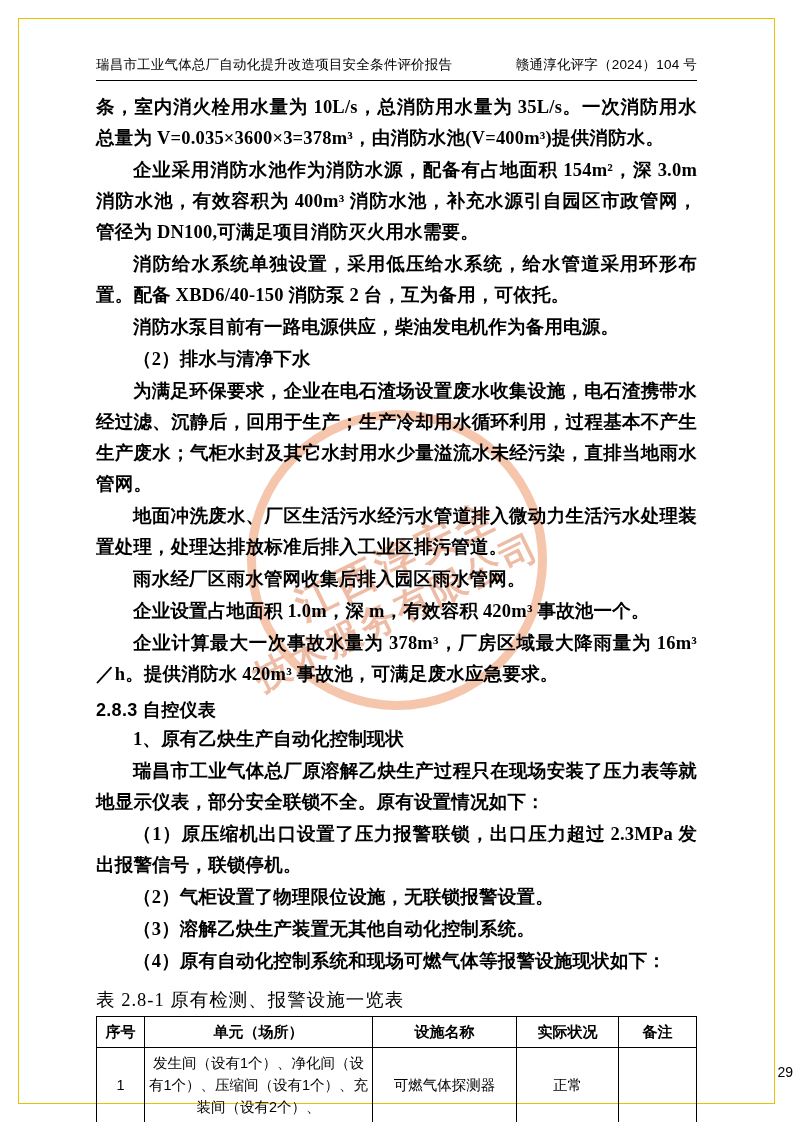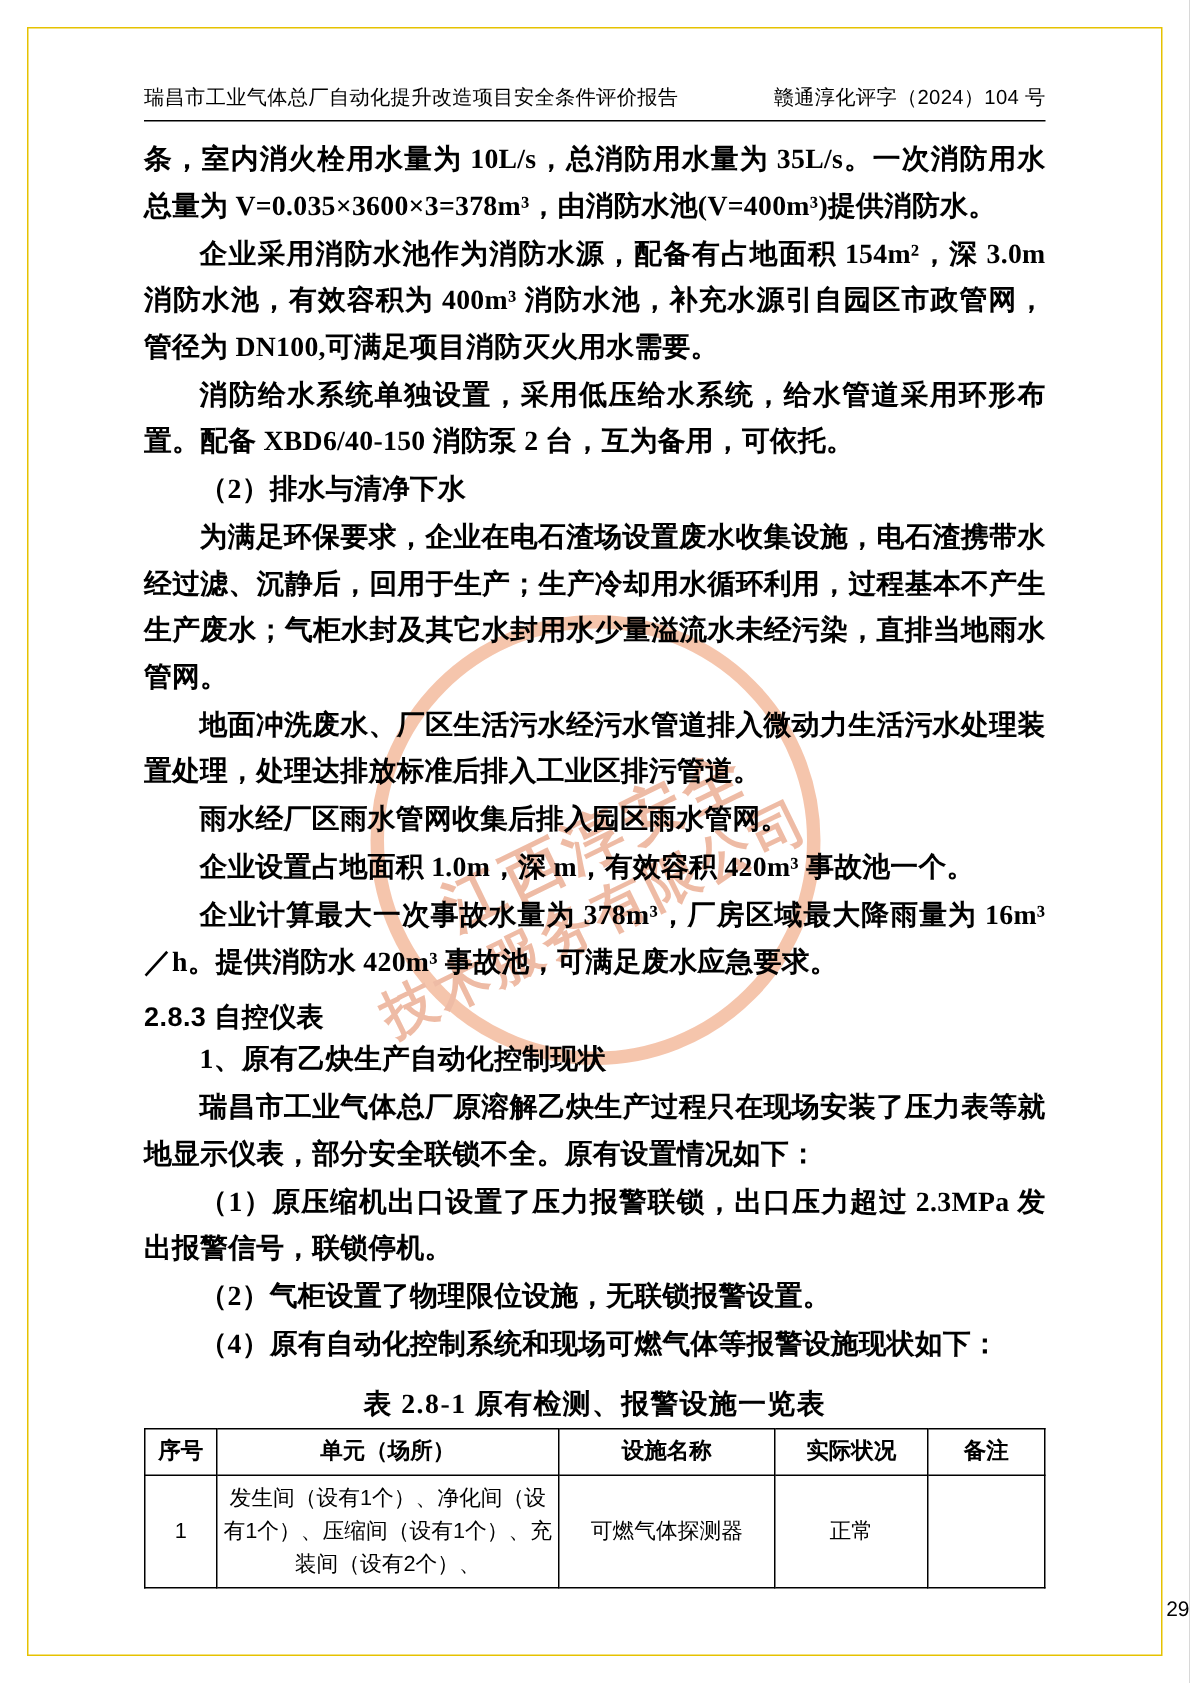--- a/index.html
+++ b/index.html
@@ -70,23 +70,23 @@
   h3.section {
     margin: 8px 0 2px 0;
     font-size: 18px;
     font-family: "Liberation Sans", "DejaVu Sans", sans-serif;
     font-weight: bold;
     letter-spacing: 0.3px;
   }
 
   .table-title {
     margin: 10px 0 4px 0;
-    text-align: center;
+    text-align: left;
     font-size: 18.5px;
-    font-weight: bold;
+    font-weight: normal;
     letter-spacing: 1px;
   }
 
   table.doc-table {
     border-collapse: collapse;
     width: 100%;
     font-size: 14.5px;
     font-family: "Liberation Sans", "DejaVu Sans", sans-serif;
   }
   table.doc-table th, table.doc-table td {
@@ -182,33 +182,35 @@
     <span class="header-left">瑞昌市工业气体总厂自动化提升改造项目安全条件评价报告</span>
     <span class="header-right">赣通淳化评字（2024）104 号</span>
   </div>
   <div class="header-rule"></div>
 
   <div class="content">
 
     <p class="para">条，室内消火栓用水量为 10L/s，总消防用水量为 35L/s。一次消防用水总量为 V=0.035×3600×3=378m³，由消防水池(V=400m³)提供消防水。</p>
     <p class="para indent">企业采用消防水池作为消防水源，配备有占地面积 154m²，深 3.0m 消防水池，有效容积为 400m³ 消防水池，补充水源引自园区市政管网，管径为 DN100,可满足项目消防灭火用水需要。</p>
     <p class="para indent">消防给水系统单独设置，采用低压给水系统，给水管道采用环形布置。配备 XBD6/40-150 消防泵 2 台，互为备用，可依托。</p>
+    <p class="para indent">消防水泵目前有一路电源供应，柴油发电机作为备用电源。</p>
     <p class="para indent">（2）排水与清净下水</p>
     <p class="para indent">为满足环保要求，企业在电石渣场设置废水收集设施，电石渣携带水经过滤、沉静后，回用于生产；生产冷却用水循环利用，过程基本不产生生产废水；气柜水封及其它水封用水少量溢流水未经污染，直排当地雨水管网。</p>
     <p class="para indent">地面冲洗废水、厂区生活污水经污水管道排入微动力生活污水处理装置处理，处理达排放标准后排入工业区排污管道。</p>
     <p class="para indent">雨水经厂区雨水管网收集后排入园区雨水管网。</p>
     <p class="para indent">企业设置占地面积 1.0m，深 m，有效容积 420m³ 事故池一个。</p>
     <p class="para indent">企业计算最大一次事故水量为 378m³，厂房区域最大降雨量为 16m³／h。提供消防水 420m³ 事故池，可满足废水应急要求。</p>
 
     <h3 class="section">2.8.3 自控仪表</h3>
 
     <p class="para indent">1、原有乙炔生产自动化控制现状</p>
     <p class="para indent">瑞昌市工业气体总厂原溶解乙炔生产过程只在现场安装了压力表等就地显示仪表，部分安全联锁不全。原有设置情况如下：</p>
     <p class="para indent">（1）原压缩机出口设置了压力报警联锁，出口压力超过 2.3MPa 发出报警信号，联锁停机。</p>
     <p class="para indent">（2）气柜设置了物理限位设施，无联锁报警设置。</p>
+    <p class="para indent">（3）溶解乙炔生产装置无其他自动化控制系统。</p>
     <p class="para indent">（4）原有自动化控制系统和现场可燃气体等报警设施现状如下：</p>
 
     <div class="table-title">表 2.8-1  原有检测、报警设施一览表</div>
 
     <table class="doc-table">
       <thead>
         <tr>
           <th class="col-seq">序号</th>
           <th class="col-unit">单元（场所）</th>
           <th class="col-name">设施名称</th>

